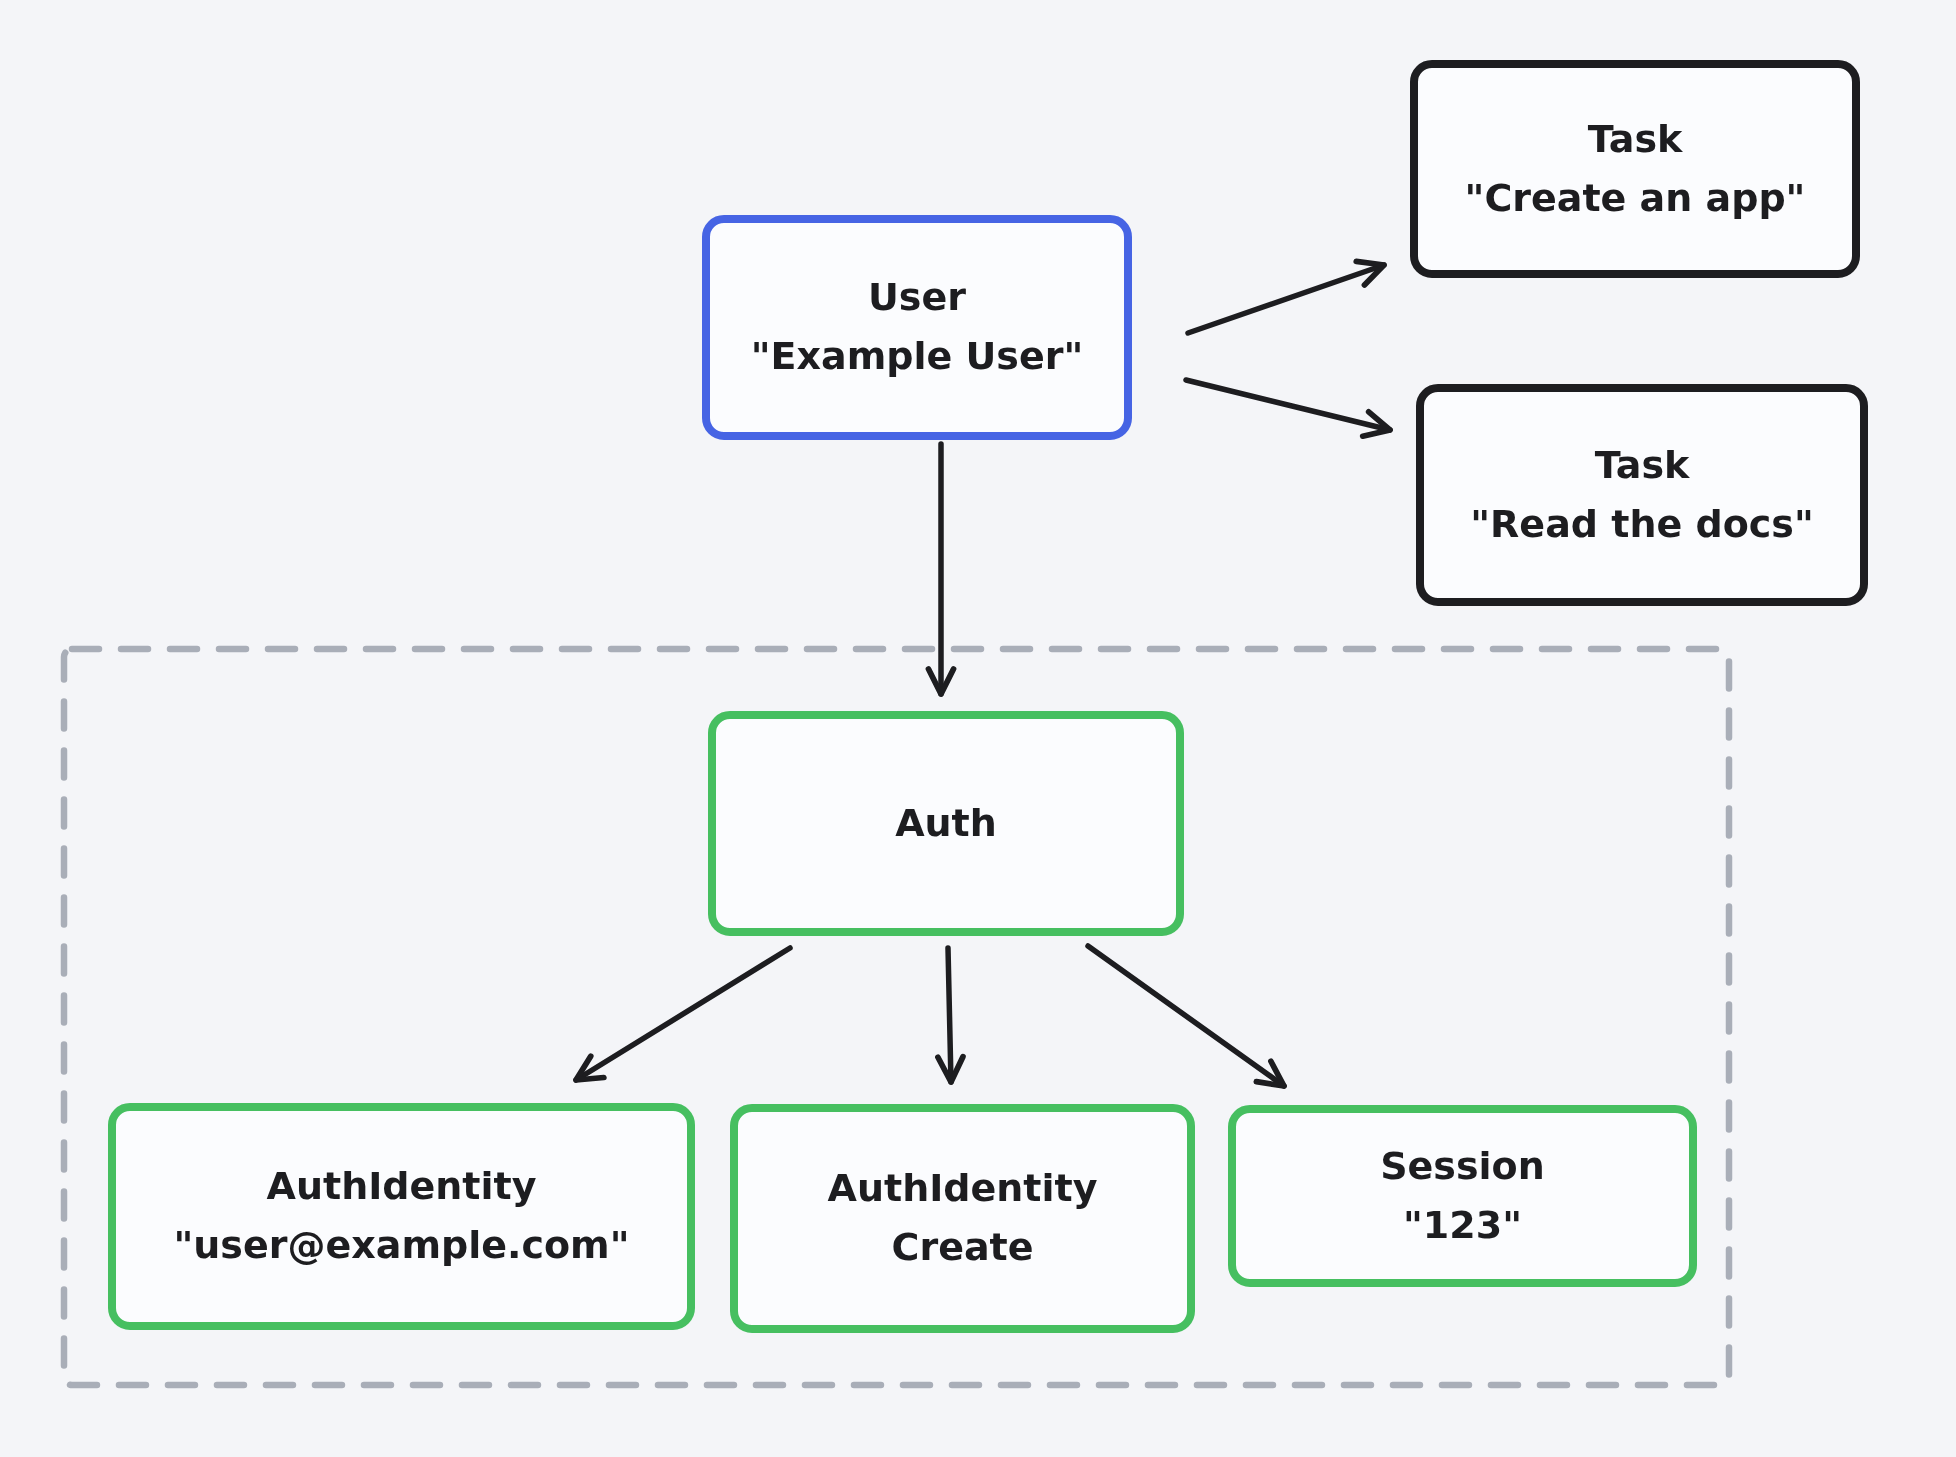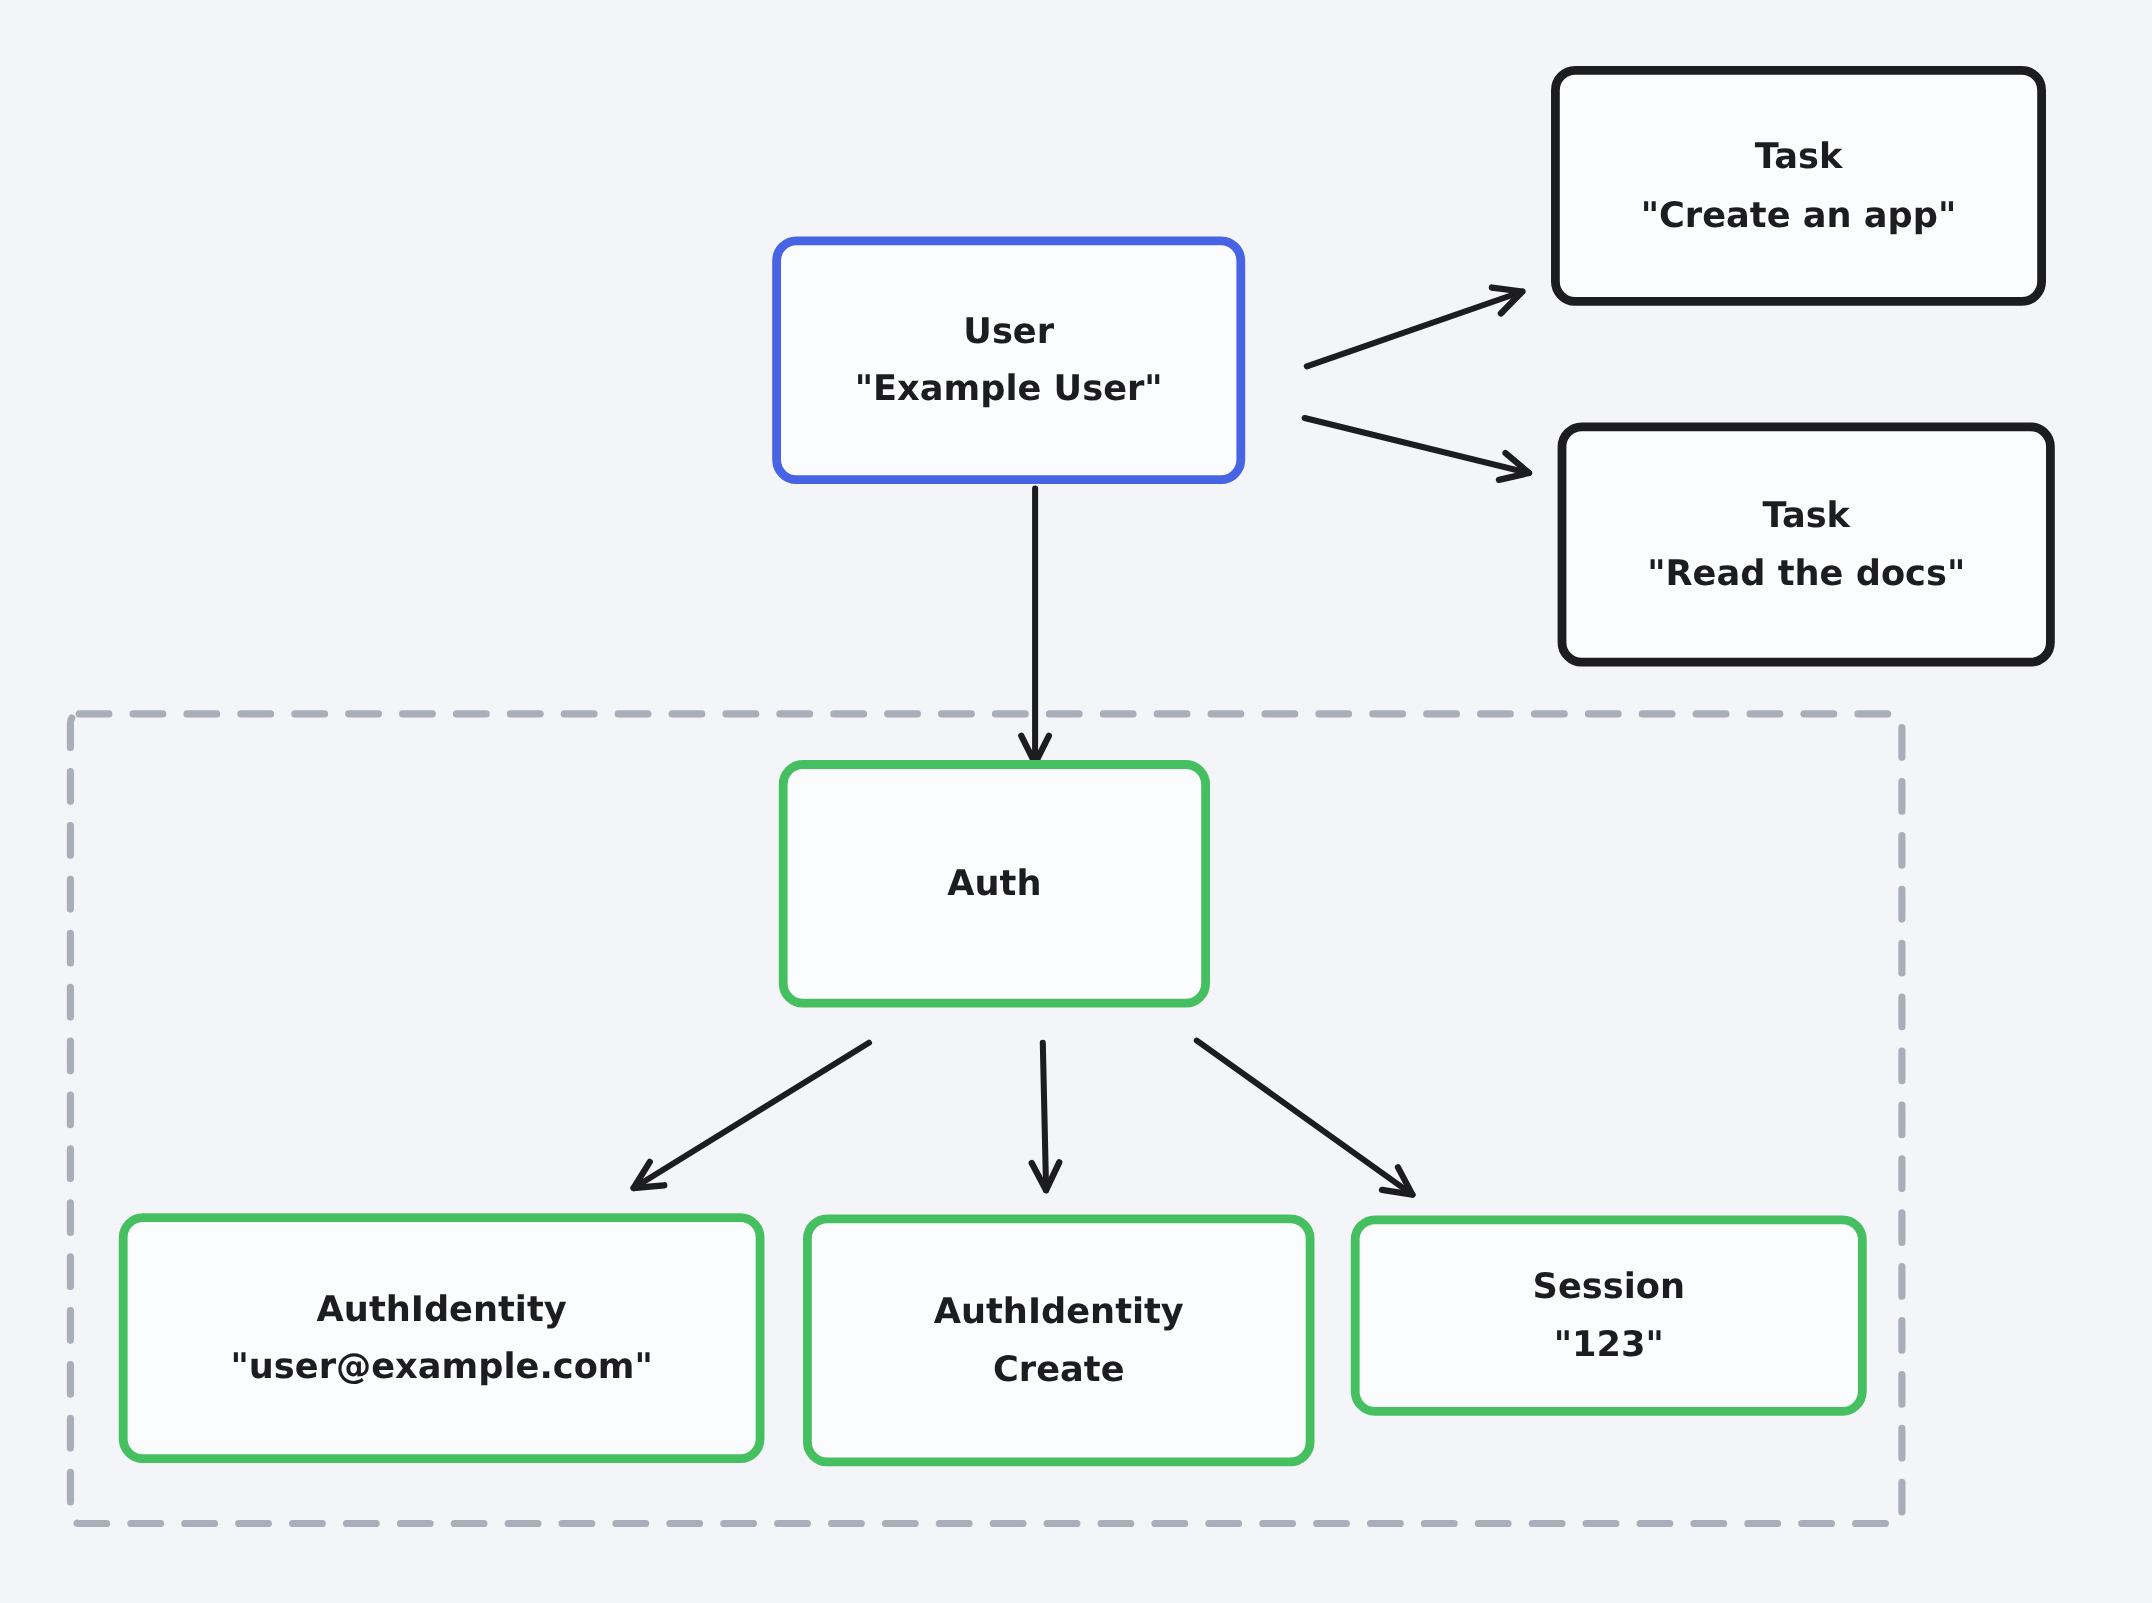--- a/index.html
+++ b/index.html
@@ -55,41 +55,41 @@
     position: absolute;
     display: flex;
     flex-direction: column;
     align-items: center;
     justify-content: center;
     gap: 17px;
     background: var(--node-fill, #fbfcfe);
     border-radius: 22px;
     color: var(--text, #1d1d20);
     font-weight: 700;
-    font-size: 32px;
+    font-size: 38px;
     text-align: center;
     line-height: 1.1;
     padding: 8px 12px;
   }
   .node-line { white-space: nowrap; }
   .node-user {
     left: 702px; top: 215px; width: 430px; height: 225px;
     border: 8px solid var(--user-border, #4664e4);
     justify-content: center;
   }
   .node-task-create {
     left: 1410px; top: 60px; width: 450px; height: 218px;
     border: 8px solid var(--task-border, #1d1d20);
   }
   .node-task-read {
     left: 1416px; top: 384px; width: 452px; height: 222px;
     border: 8px solid var(--task-border, #1d1d20);
   }
   .node-auth {
-    left: 708px; top: 691px; width: 392px; height: 225px;
+    left: 708px; top: 711px; width: 476px; height: 225px;
     border: 8px solid var(--auth-border, #46bf60);
     justify-content: center;
   }
   .node-auth-identity-email {
     left: 108px; top: 1103px; width: 587px; height: 227px;
     border: 8px solid var(--auth-border, #46bf60);
   }
   .node-auth-identity-google {
     left: 730px; top: 1104px; width: 465px; height: 229px;
     border: 8px solid var(--auth-border, #46bf60);

